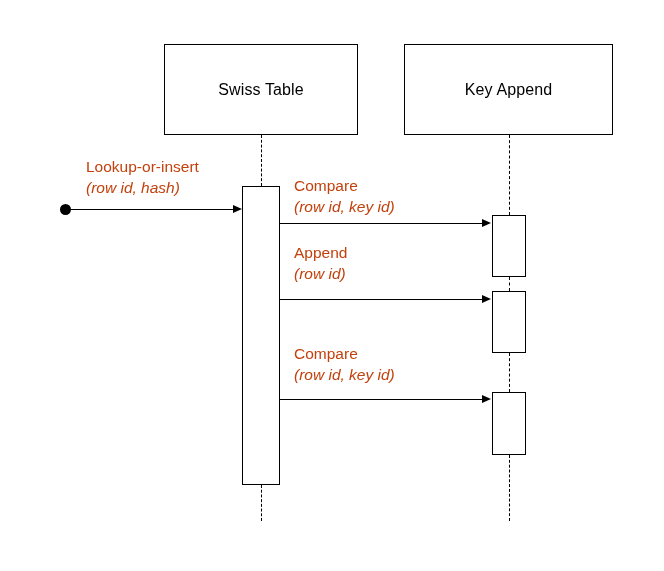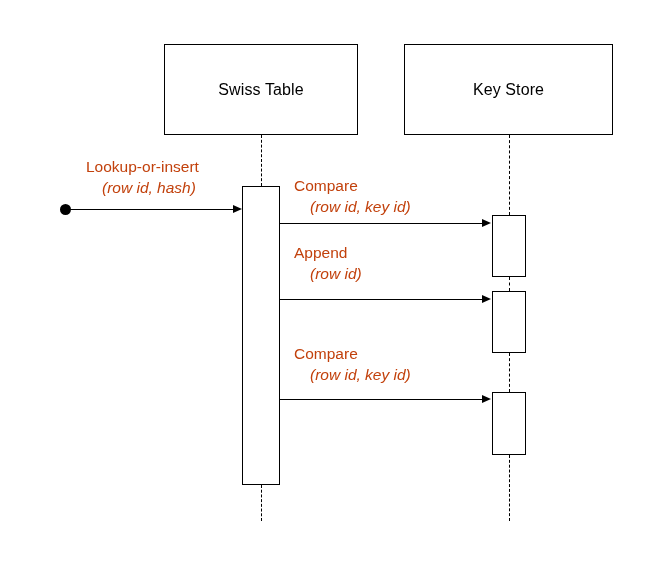--- a/index.html
+++ b/index.html
@@ -68,34 +68,33 @@
     line-height: 1.33;
     white-space: nowrap;
   }
   .msg-label .primary {
     display: block;
     font-style: normal;
   }
   .msg-label .params {
     display: block;
     font-style: italic;
-    margin-left: 16px;
   }
 </style>
 </head>
 <body>
 
 <div id="canvas">
 
   <div class="participant-box" style="left:164px; top:44px; width:194px; height:91px;">
     <span class="participant-label">Swiss Table</span>
   </div>
 
   <div class="participant-box" style="left:404px; top:44px; width:209px; height:91px;">
-    <span class="participant-label">Key Store</span>
+    <span class="participant-label">Key Append</span>
   </div>
 
   <div class="lifeline" style="left:261px; top:135px; height:51px;"></div>
 
   <div class="lifeline" style="left:261px; top:485px; height:36px;"></div>
 
   <div class="lifeline" style="left:509px; top:135px; height:80px;"></div>
   <div class="lifeline" style="left:509px; top:277px; height:14px;"></div>
   <div class="lifeline" style="left:509px; top:353px; height:39px;"></div>
   <div class="lifeline" style="left:509px; top:455px; height:66px;"></div>

